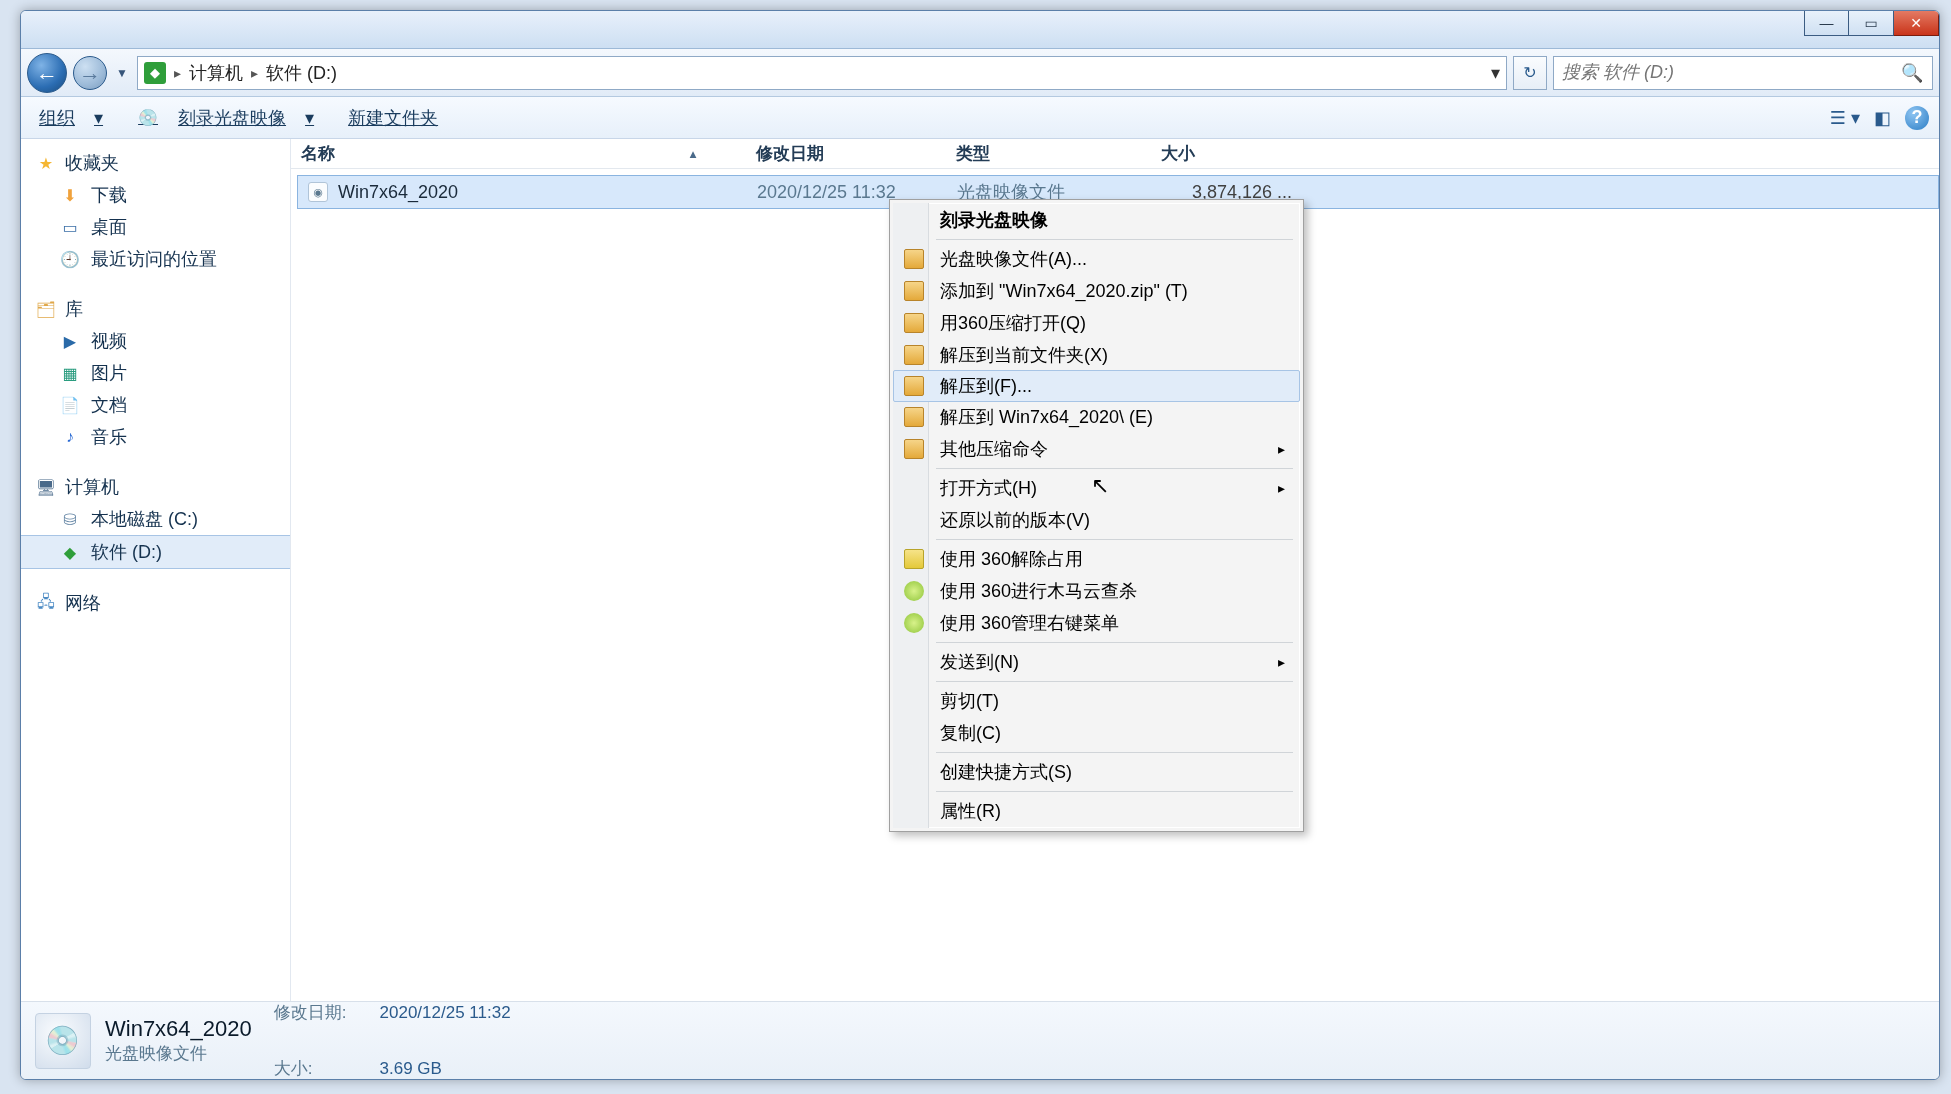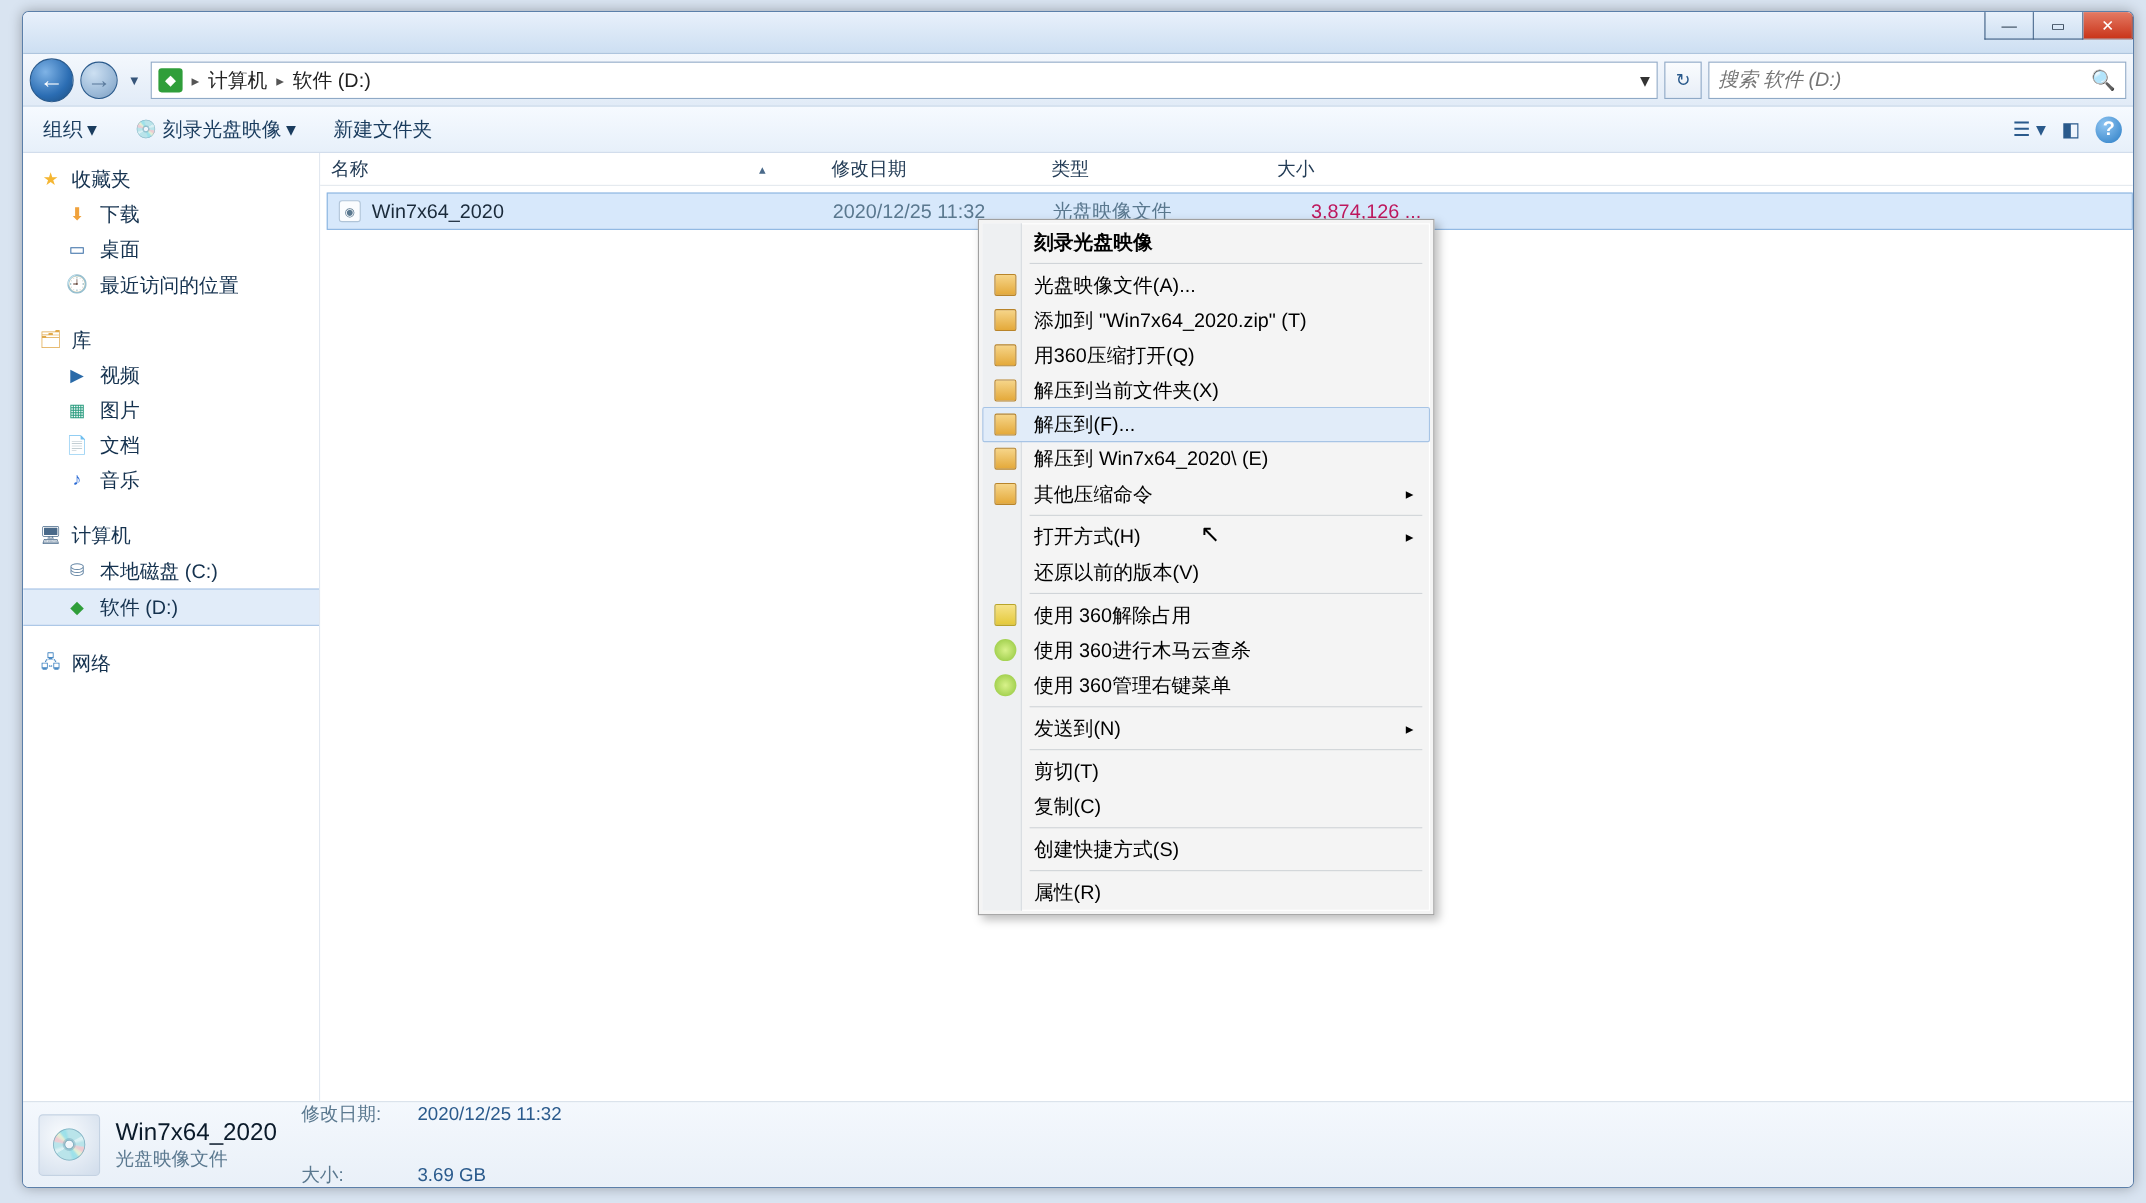--- a/index.html
+++ b/index.html
@@ -93,21 +93,21 @@
     height:42px;
     background:linear-gradient(to bottom,#f6faff,#e7f0fa);
     border-bottom:1px solid #c8d6e8;
     display:flex;
     align-items:center;
     padding:0 10px;
     gap:18px;
     font-size:18px;
     color:#1a3c5e;
   }
-  .toolbar .tbtn { display:flex; align-items:center; gap:4px; padding:4px 8px; }
+  .toolbar .tbtn { display:flex; align-items:center; gap:19px; padding:4px 8px;text-decoration:underline; }
   .toolbar .spacer { flex:1; }
   .view-icons { display:flex; align-items:center; gap:14px; color:#2a5a8c; font-size:18px;}
   .view-icons .vi { display:flex; align-items:center; gap:4px;}
   .help-icon { width:24px; height:24px; border-radius:50%; background:radial-gradient(circle at 35% 30%,#8fc5f2,#2b7dc5); color:#fff; display:flex; align-items:center; justify-content:center; font-weight:bold;}
 
   
   .body {
     flex:1;
     display:flex;
     overflow:hidden;
@@ -147,20 +147,21 @@
     position:relative;
   }
   .col-headers {
     height:30px;
     border-bottom:1px solid #e3e8ee;
     display:flex;
     align-items:center;
     font-size:17px;
     color:#233c56;
     padding-left:10px;
+    font-weight:bold;
   }
   .col { display:flex; align-items:center; gap:6px;}
   .col.name { width:455px;}
   .col.date { width:200px;}
   .col.type { width:205px;}
   .col.size { width:130px;}
   .sort-arrow{font-size:12px; color:#4a6a8a;}
 
   .filelist { padding:6px 0 0 6px;}
   .row {
@@ -168,21 +169,21 @@
     align-items:center;
     height:34px;
     font-size:18px;
     color:#1a2a3a;
     padding-left:4px;
   }
   .row.selected { background:#d7e8fb; border:1px solid #8ab4e0; }
   .cell.name{width:455px; display:flex; align-items:center; gap:10px; padding-left:6px;}
   .cell.date{width:200px; color:#5a788f;}
   .cell.type{width:205px; color:#5a788f;}
-  .cell.size{width:130px; text-align:right; color:#be185d;}
+  .cell.size{width:130px; text-align:right; color:#404040;}
   .file-icon{width:20px; height:20px; border:1px solid #b0c4d8; background:#fafcfe; border-radius:3px; display:flex; align-items:center;justify-content:center; font-size:11px; color:#5a788f;}
 
   
   .context-menu {
     position:absolute;
     left:598px; top:60px;
     width:415px;
     background:#f4f4f4;
     border:1px solid #a0a0a0;
     box-shadow:4px 4px 8px rgba(0,0,0,.25);

